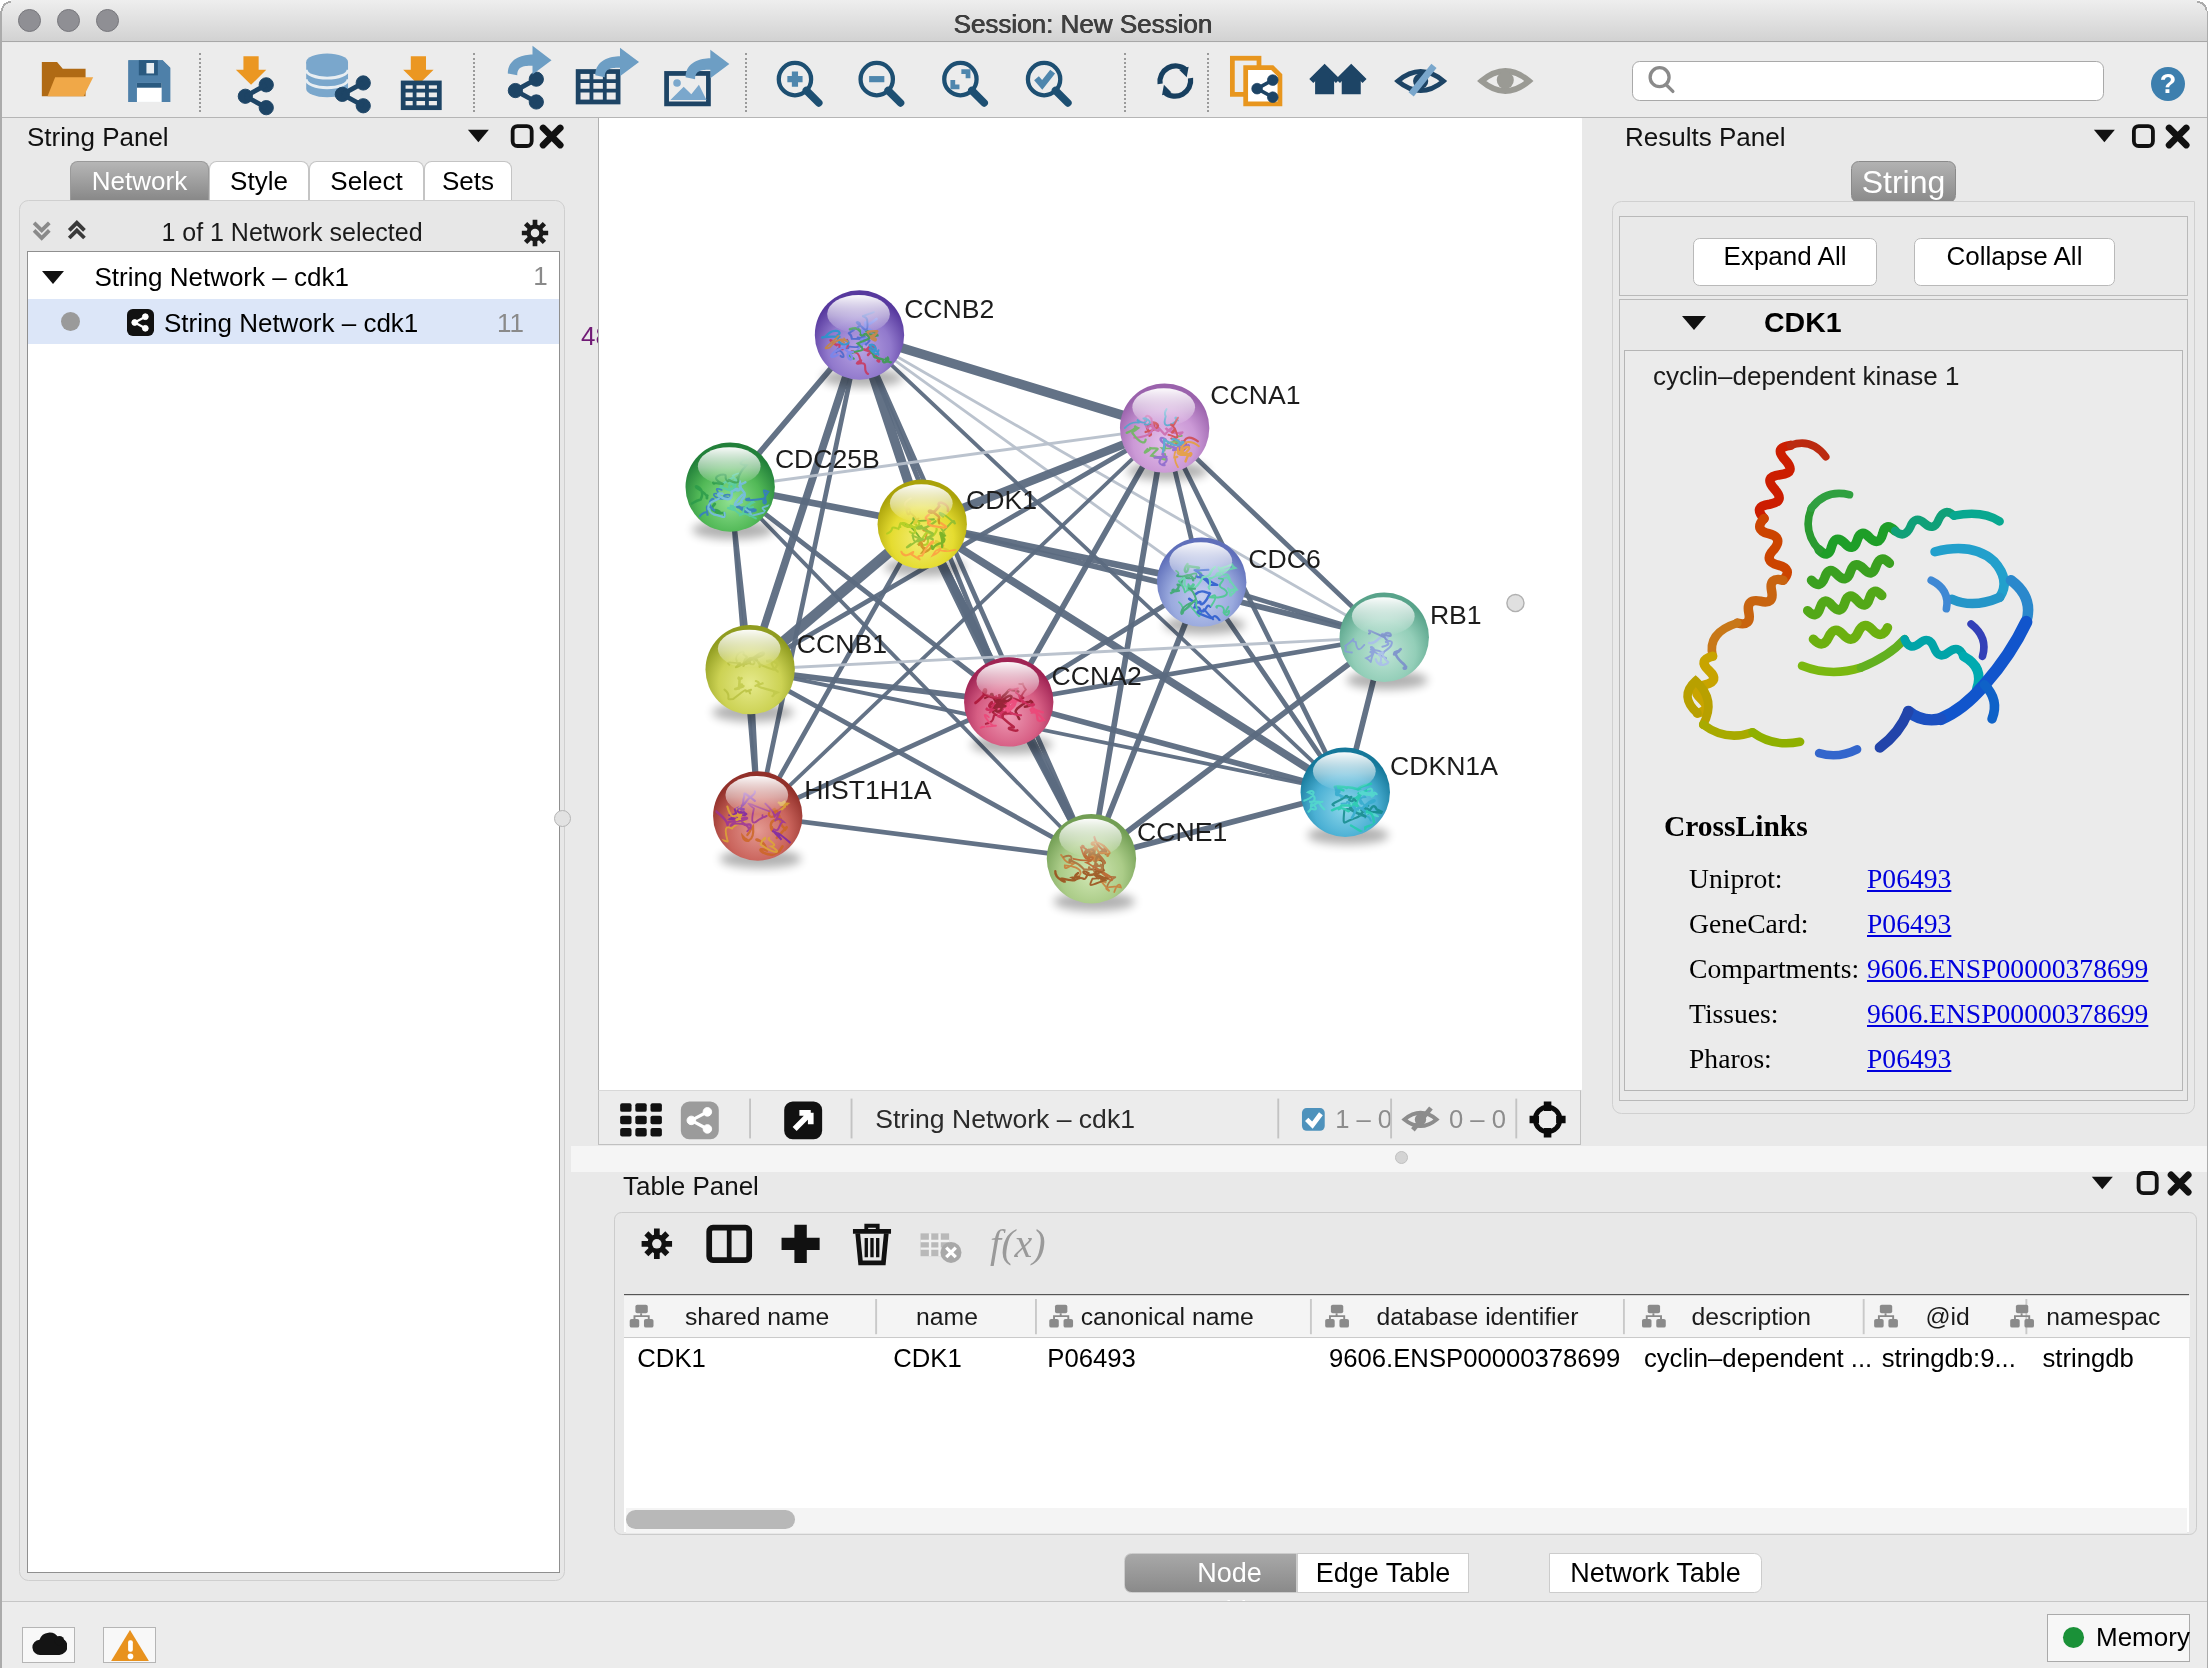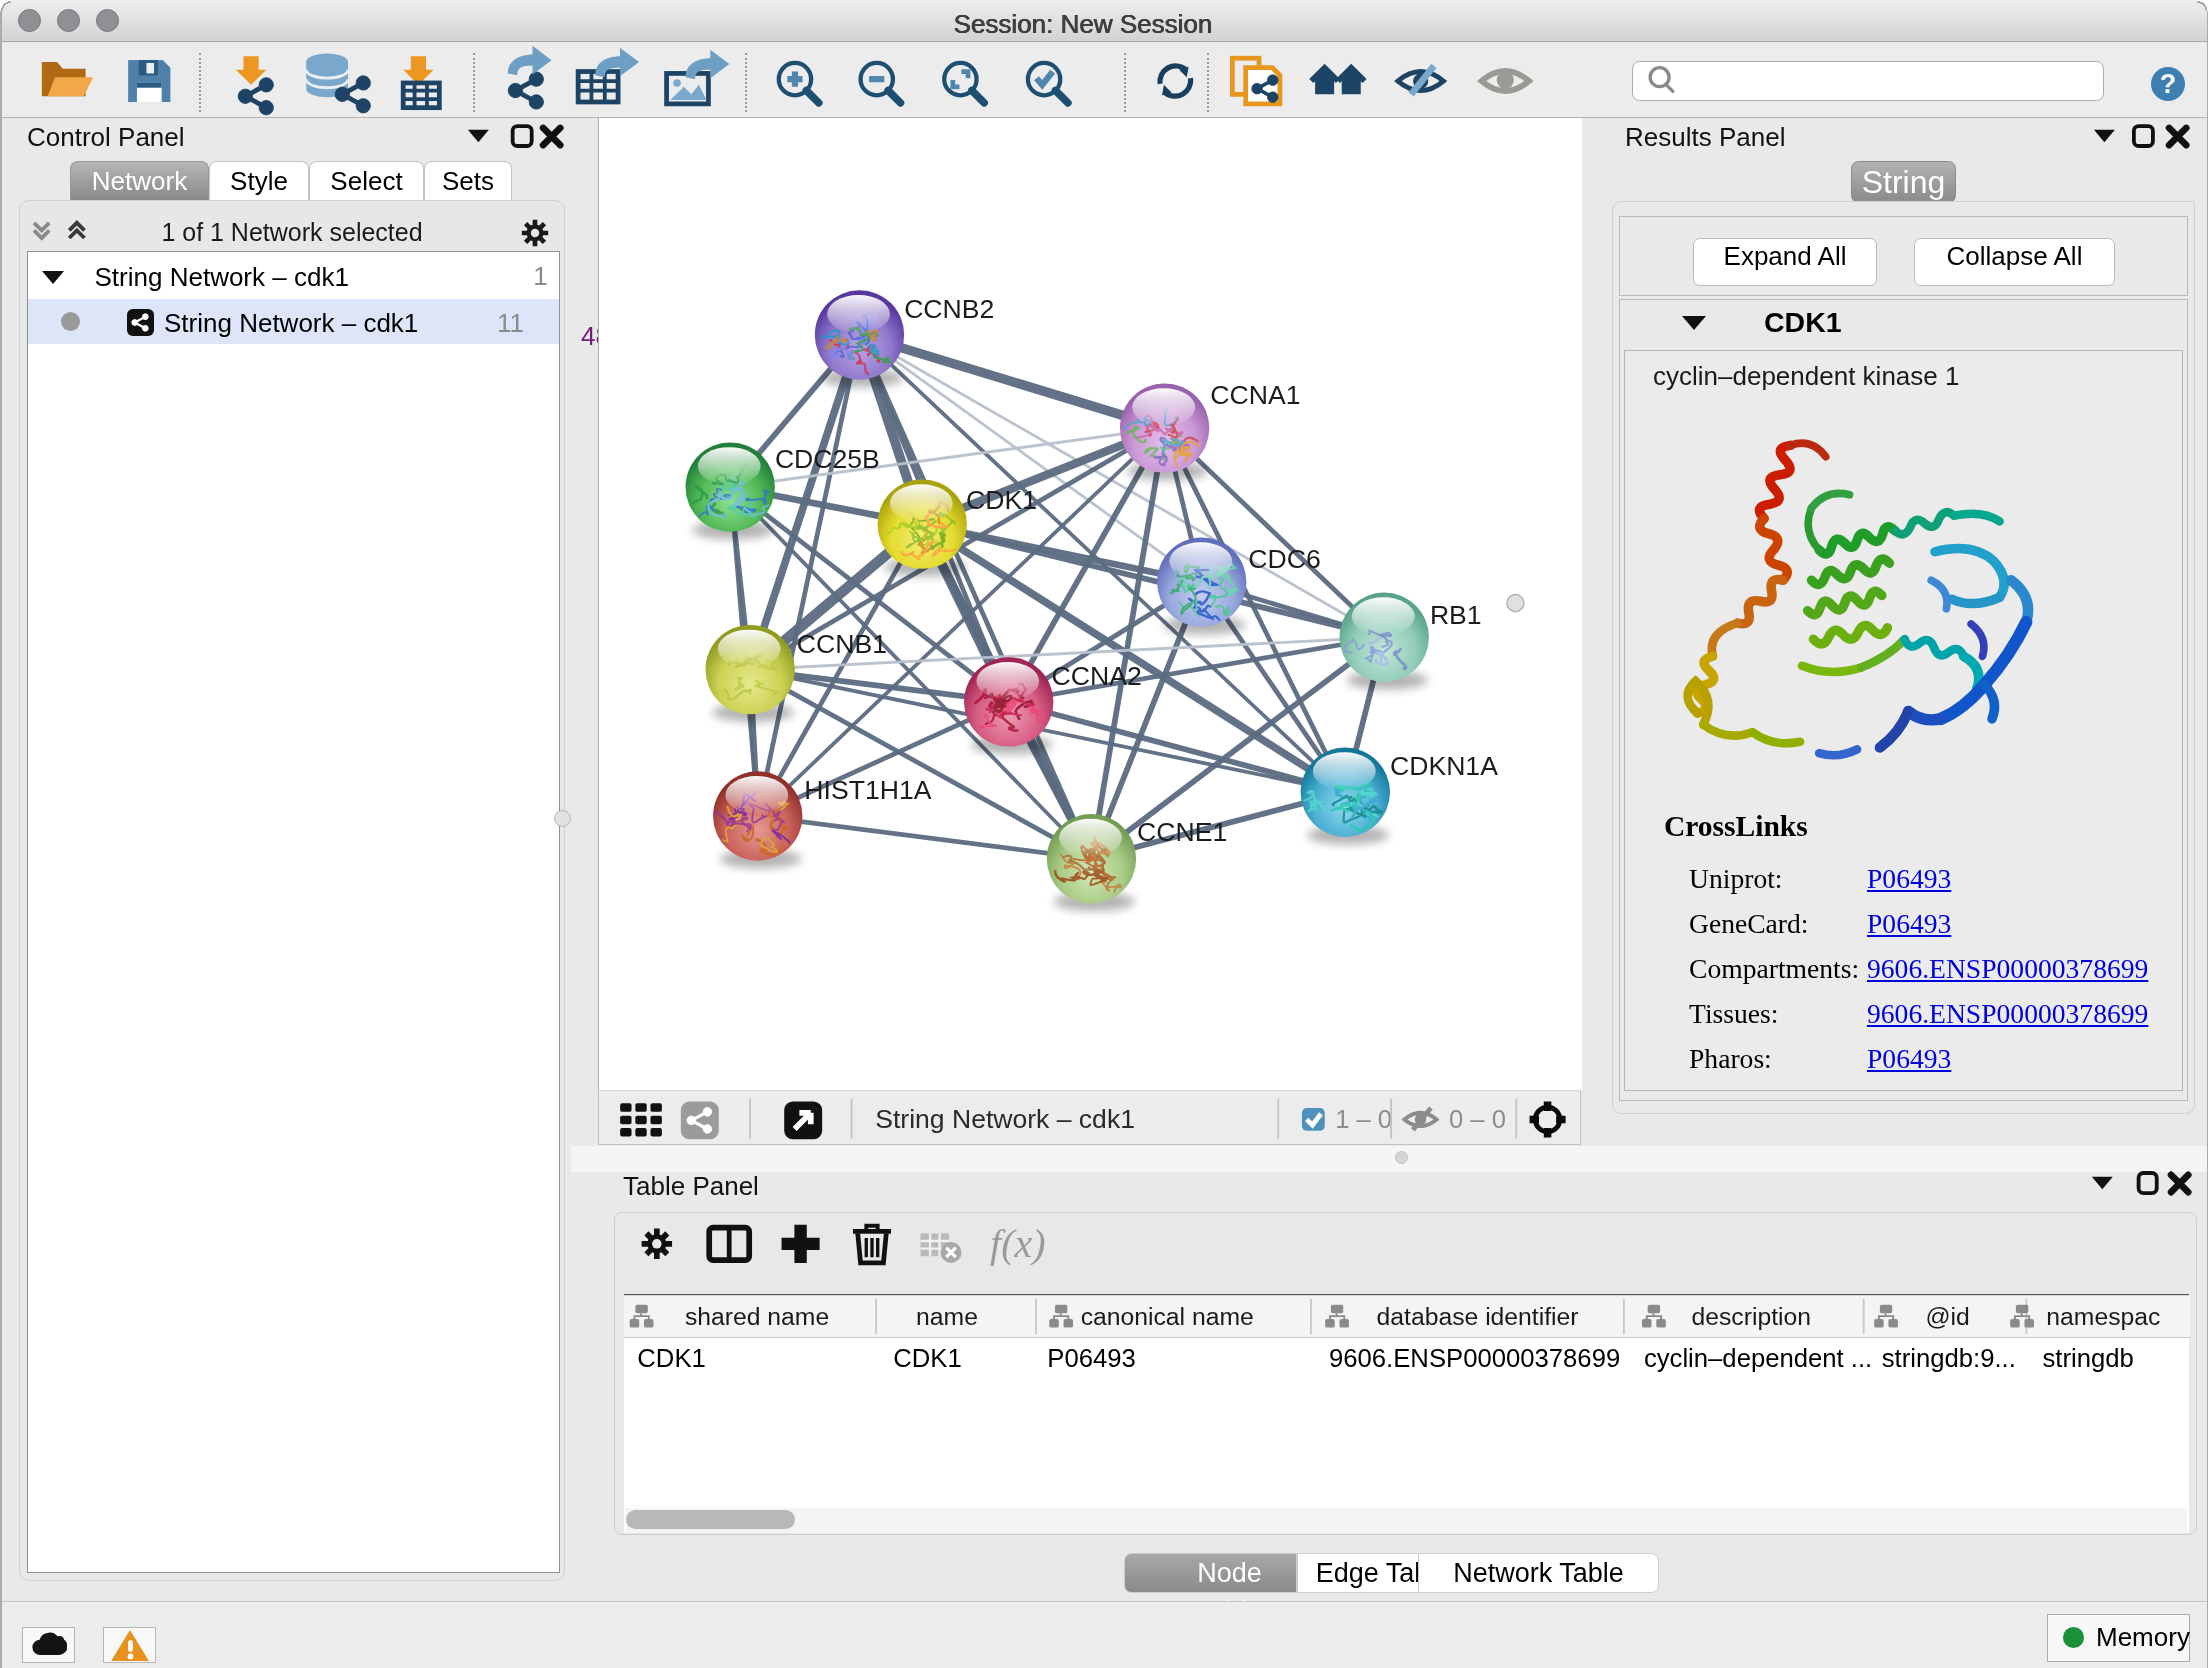--- a/index.html
+++ b/index.html
@@ -241,21 +241,21 @@
 <div class="tsep" style="left:473px;"></div>
 <div class="tsep" style="left:745px;"></div>
 <div class="tsep" style="left:1124px;"></div>
 <div class="tsep" style="left:1207px;"></div>
 </div>
 <div id="searchbox"><svg width="57" height="36" viewBox="0 0 60 38">
   <circle cx="28" cy="16" r="10" fill="none" stroke="#8a8a8a" stroke-width="3.5"></circle>
   <path d="M35 24 L42 31" stroke="#8a8a8a" stroke-width="3.5" stroke-linecap="round"></path>
 </svg></div>
 <div id="helpbtn">?</div>
-<div id="cp-title">Control Panel</div>
+<div id="cp-title">String Panel</div>
 <svg class="abs" style="left:466px; top:124px;" width="99" height="25" viewBox="0 0 104 26">
   <path d="M2 6 L24 6 L13 19 Z" fill="#111"></path>
   <rect x="49" y="2" width="20" height="21" rx="5" fill="none" stroke="#111" stroke-width="4"></rect>
   <path d="M81 4 L99 22 M99 4 L81 22" stroke="#111" stroke-width="7" stroke-linecap="round"></path>
 </svg>
 <svg class="abs" style="left:1579px; top:118px;" width="9.5" height="972" viewBox="0 0 10 1022">
   <rect x="0" y="0" width="10" height="1022" fill="#e9e9e9"></rect>
 </svg>
 <div class="cp-tab sel" style="left:70px; width:139px;">Network</div>
 <div class="cp-tab" style="left:209px; width:100px;">Style</div>
@@ -892,21 +892,21 @@
     <text x="741" y="75">9606.ENSP00000378699</text>
     <text x="1072" y="75">cyclin–dependent ...</text>
     <text x="1322" y="75">stringdb:9...</text>
     <text x="1491" y="75">stringdb</text>
   </g>
 </svg>
 <div id="tp-scroll"></div>
 <div id="tp-thumb"></div>
 <div class="bt-tab sel" style="left:1124px; width:173px; border-radius:7.6px 0 0 7.6px;padding-left:38px;">Node Table</div>
 <div class="bt-tab" style="left:1297px; width:172px;">Edge Table</div>
-<div class="bt-tab" style="left:1418px; width:241px; border-radius:0 7.6px 7.6px 0;">Network Table</div>
+<div class="bt-tab" style="left:1549px; width:213px; border-radius:0 7.6px 7.6px 0;">Network Table</div>
 <div id="statusbar">
   <div class="sb-btn" style="left:22px;"></div>
   <div class="sb-btn" style="left:103px;"></div>
   <svg class="abs" style="left:31px; top:30px;" width="36" height="25" viewBox="0 0 38 26">
     <path d="M10 24 A 8 8 0 0 1 9 8 A 11 11 0 0 1 29 6 A 7.5 7.5 0 0 1 30 24 Z" fill="#141414"></path>
     <circle cx="30" cy="9" r="5" fill="#141414"></circle>
   </svg>
   <svg class="abs" style="left:110px; top:27px;" width="40" height="34" viewBox="0 0 42 36">
     <path d="M21 1 L41 34 L1 34 Z" fill="#e8921e"></path>
     <rect x="19" y="12" width="5" height="12" rx="2" fill="#fff"></rect>

